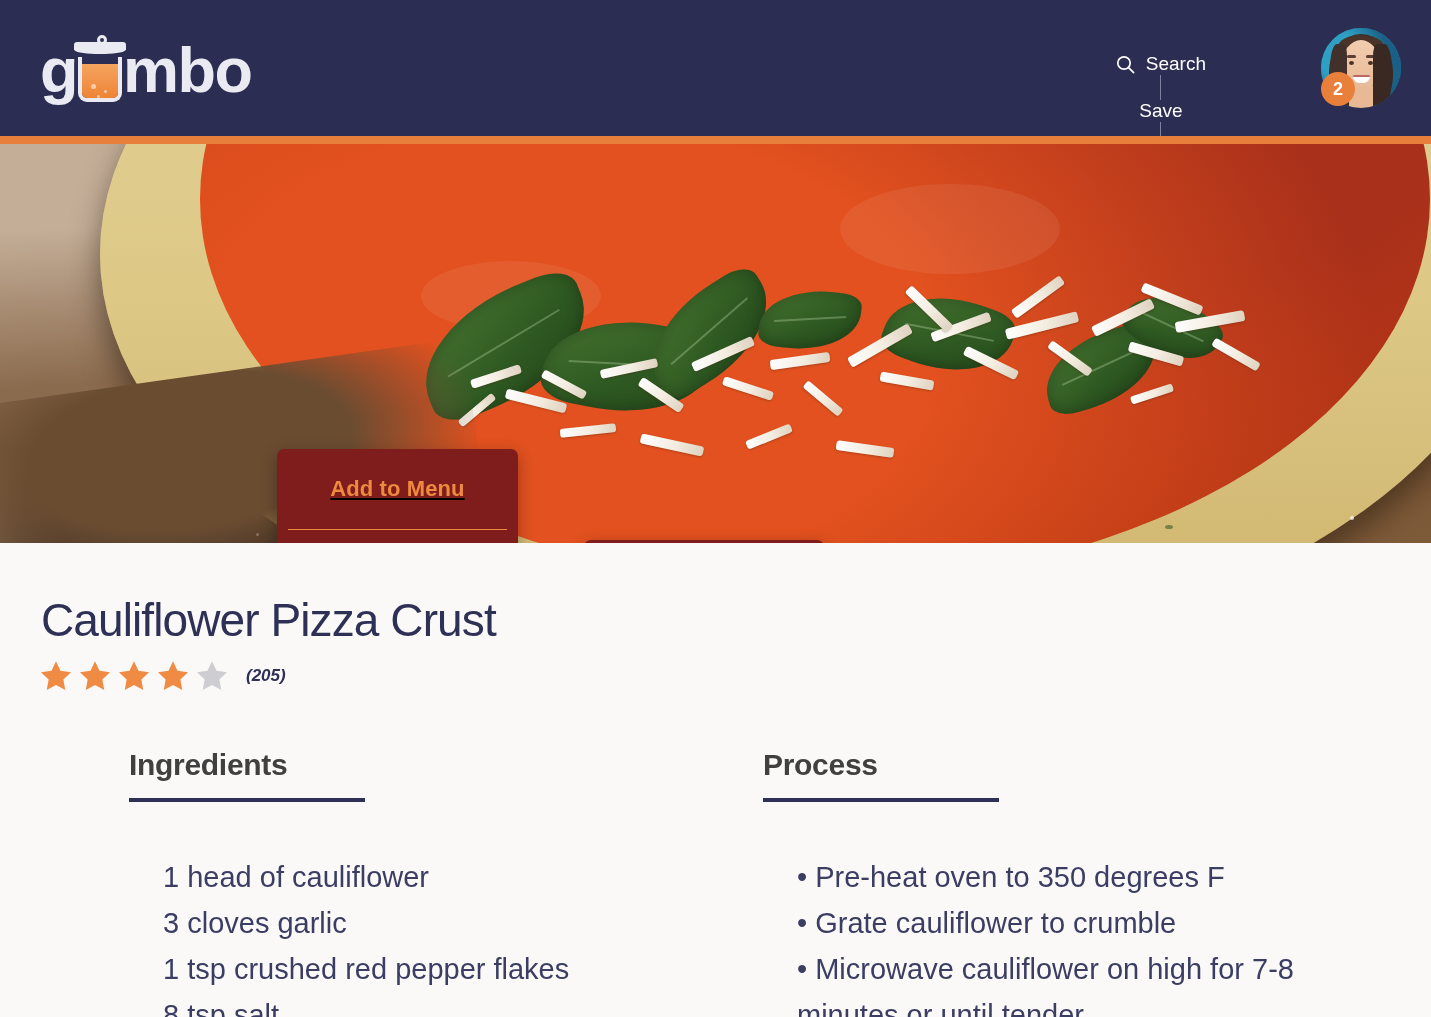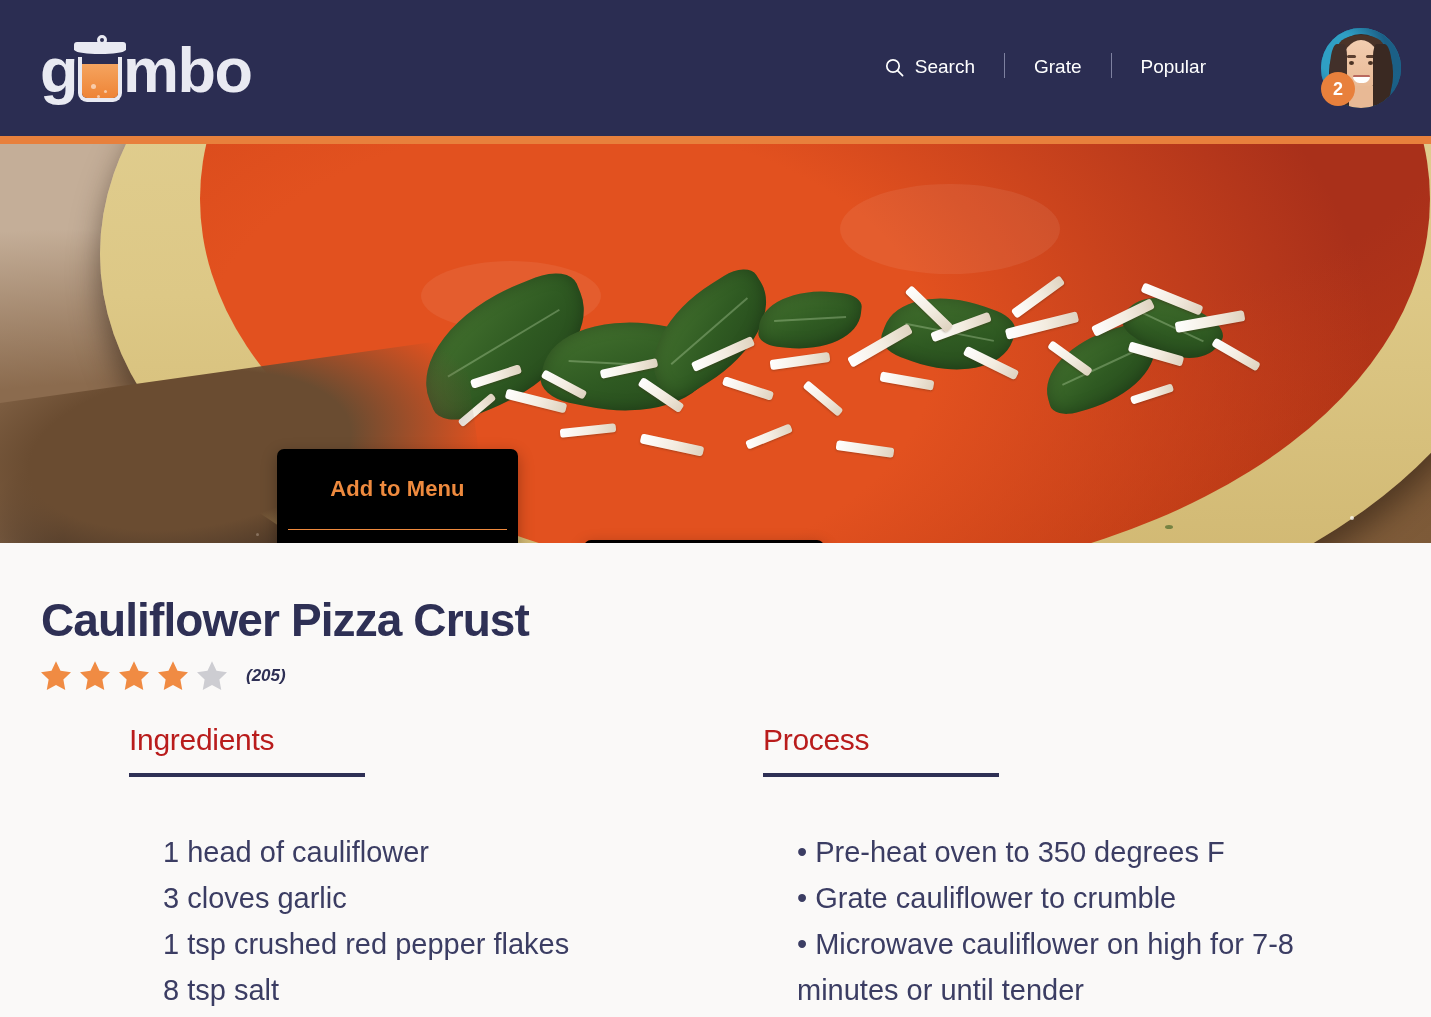--- a/index.html
+++ b/index.html
@@ -66,21 +66,21 @@
     background: linear-gradient(180deg, #F5A45F 0%, #EE8436 100%);
   }
   .logo-pot .bubble {
     position: absolute; border-radius: 50%;
     background: rgba(255,255,255,.55);
   }
 
   
   .nav {
     position: absolute; right: 196px; top: 53px;
-    display: flex; align-items: flex-end; gap: 0;
+    display: flex; align-items: center; gap: 0; flex-direction: column;
   }
   .nav-link {
     color: #FFFFFF; font-size: 19px; font-weight: 400;
     text-decoration: none; padding: 0 29px; white-space: nowrap;
     display: flex; align-items: center; gap: 11px;
     cursor: pointer;
   }
   .nav-sep { width: 1px; height: 25px; background: #7E81A0; }
   .search-icon { display: block; }
 
@@ -230,62 +230,63 @@
   .crumb-fg {
     position: absolute; left: -40px; bottom: -40px;
     width: 520px; height: 210px;
     background: radial-gradient(ellipse at 45% 35%, #6a4c31 0 40%, rgba(106,76,49,0) 74%);
     transform: rotate(-8deg);
   }
 
   
   .popover {
     position: absolute;
-    background: #000000;
+    background: #7f1d1d;
     border-radius: 7px;
     box-shadow: 0 5px 16px rgba(0,0,0,.30);
+    text-decoration: underline;
   }
 
   .menu-pop { left: 277px; top: 305px; width: 241px; height: 160px; }
   .menu-item {
     height: 80px; display: flex; align-items: center; justify-content: center;
     color: #EE8A3E; font-size: 22px; font-weight: 700;
     cursor: pointer; letter-spacing: .1px;
   }
   .menu-divider {
     height: 1px; background: #EE8A3E; margin: 0 11px;
   }
 
   .rate-pop { left: 584px; top: 396px; width: 240px; height: 73px;
     display: flex; align-items: center; justify-content: center; gap: 15px; }
 
   
   .content { position: absolute; top: 543px; left: 0; width: 1431px; }
   .recipe-title {
     position: absolute; left: 41px; top: 50px;
-    font-size: 46px; font-weight: 700; color: #2E3055;
+    font-size: 46px; font-weight: 400; color: #2E3055;
     letter-spacing: -.9px; white-space: nowrap;
   }
   .title-rating {
     position: absolute; left: 41px; top: 118px;
     display: flex; align-items: center; gap: 9px;
   }
   .rating-count {
     color: #2E3055; font-size: 17px; font-style: italic;
     font-weight: 700; margin-left: 10px;
   }
 
   .columns { position: absolute; top: 180px; left: 0; width: 1431px; }
   .col { position: absolute; }
   .col-ingredients { left: 129px; width: 600px; }
   .col-process { left: 763px; width: 620px; }
 
   .section-title {
-    font-size: 30px; font-weight: 400; color: #b91c1c;
-    letter-spacing: -.3px; padding-bottom: 16px;
+    font-size: 30px; font-weight: 700; color: #404040;
+    letter-spacing: -.3px; padding-bottom: 16px; margin-top: 25px;
   }
   .section-rule { height: 4px; background: #2E3055; }
   .rule-ing { width: 236px; }
   .rule-pro { width: 236px; }
 
   .section-body {
     margin-top: 52px;
     font-size: 29px; color: #3B3D63; line-height: 46px;
     font-weight: 400;
   }
@@ -317,21 +318,21 @@
     <nav class="nav">
       <a class="nav-link" href="#">
         <svg class="search-icon" width="19" height="19" viewBox="0 0 19 19">
           <circle cx="8" cy="8" r="6.2" fill="none" stroke="#FFFFFF" stroke-width="1.7"></circle>
           <line x1="12.6" y1="12.6" x2="17.6" y2="17.6" stroke="#FFFFFF" stroke-width="1.7" stroke-linecap="round"></line>
         </svg>
         <span>Search</span>
       </a>
       <span class="nav-sep"></span>
       <a class="nav-link" href="#">
-        <span>Grate</span>
+        <span>Save</span>
       </a>
       <span class="nav-sep"></span>
       <a class="nav-link" href="#">
         <span>Popular</span>
       </a>
     </nav>
 
     <div class="avatar-wrap">
       <div class="avatar">
         <span class="av-bg"></span>

